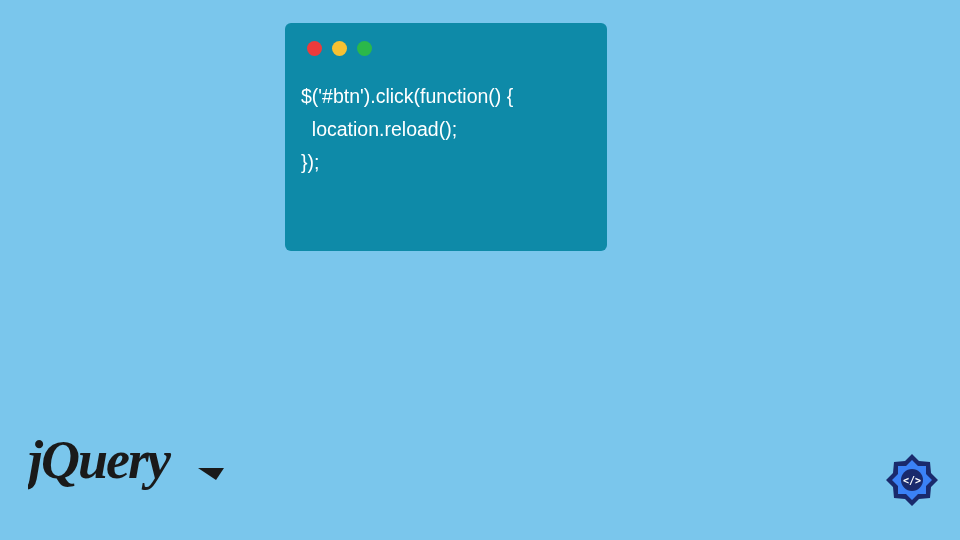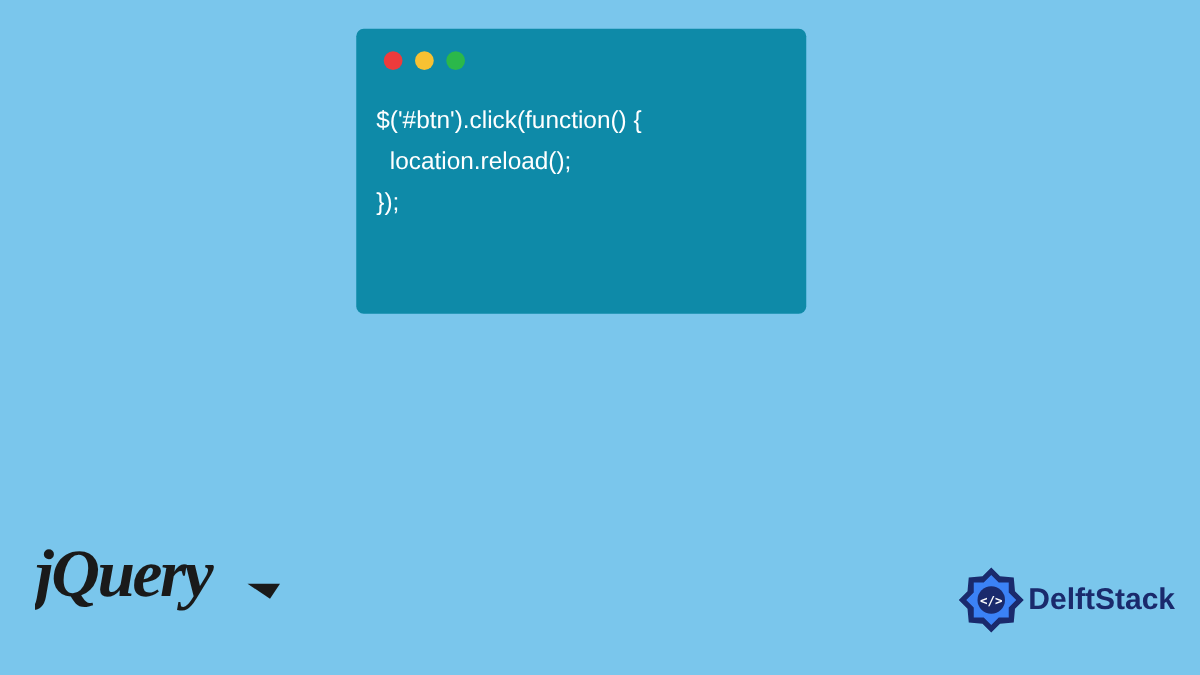--- a/index.html
+++ b/index.html
@@ -8,21 +8,21 @@
       height: 540px;
       background: #7ac6ec;
       position: relative;
       font-family: Arial, Helvetica, sans-serif;
       overflow: hidden;
     }
     .code-window {
       position: absolute;
       left: 285px;
       top: 23px;
-      width: 360px;
+      width: 322px;
       height: 228px;
       background: #0e8aa8;
       border-radius: 6px;
       padding: 16px 20px;
     }
     .window-controls {
       display: flex;
       gap: 10px;
       margin-bottom: 24px;
       margin-top: 2px;
@@ -100,14 +100,13 @@
   <div class="ds-icon">
     <svg width="56" height="56" viewBox="0 0 56 56">
       <g transform="translate(28,28)">
         <polygon points="0,-26 7,-19 18,-18 19,-7 26,0 19,7 18,18 7,19 0,26 -7,19 -18,18 -19,7 -26,0 -19,-7 -18,-18 -7,-19" fill="#1a2a6c"></polygon>
         <polygon points="0,-20 6,-14 14,-14 14,-6 20,0 14,6 14,14 6,14 0,20 -6,14 -14,14 -14,6 -20,0 -14,-6 -14,-14 -6,-14" fill="#3b82f6"></polygon>
         <circle cx="0" cy="0" r="11" fill="#1a2a6c"></circle>
         <text x="0" y="4" text-anchor="middle" font-size="10" fill="#fff" font-family="monospace" font-weight="bold">&lt;/&gt;</text>
       </g>
     </svg>
   </div>
-  <div class="ds-text">DelftStack</div>
 </div>
 
 </body></html>

